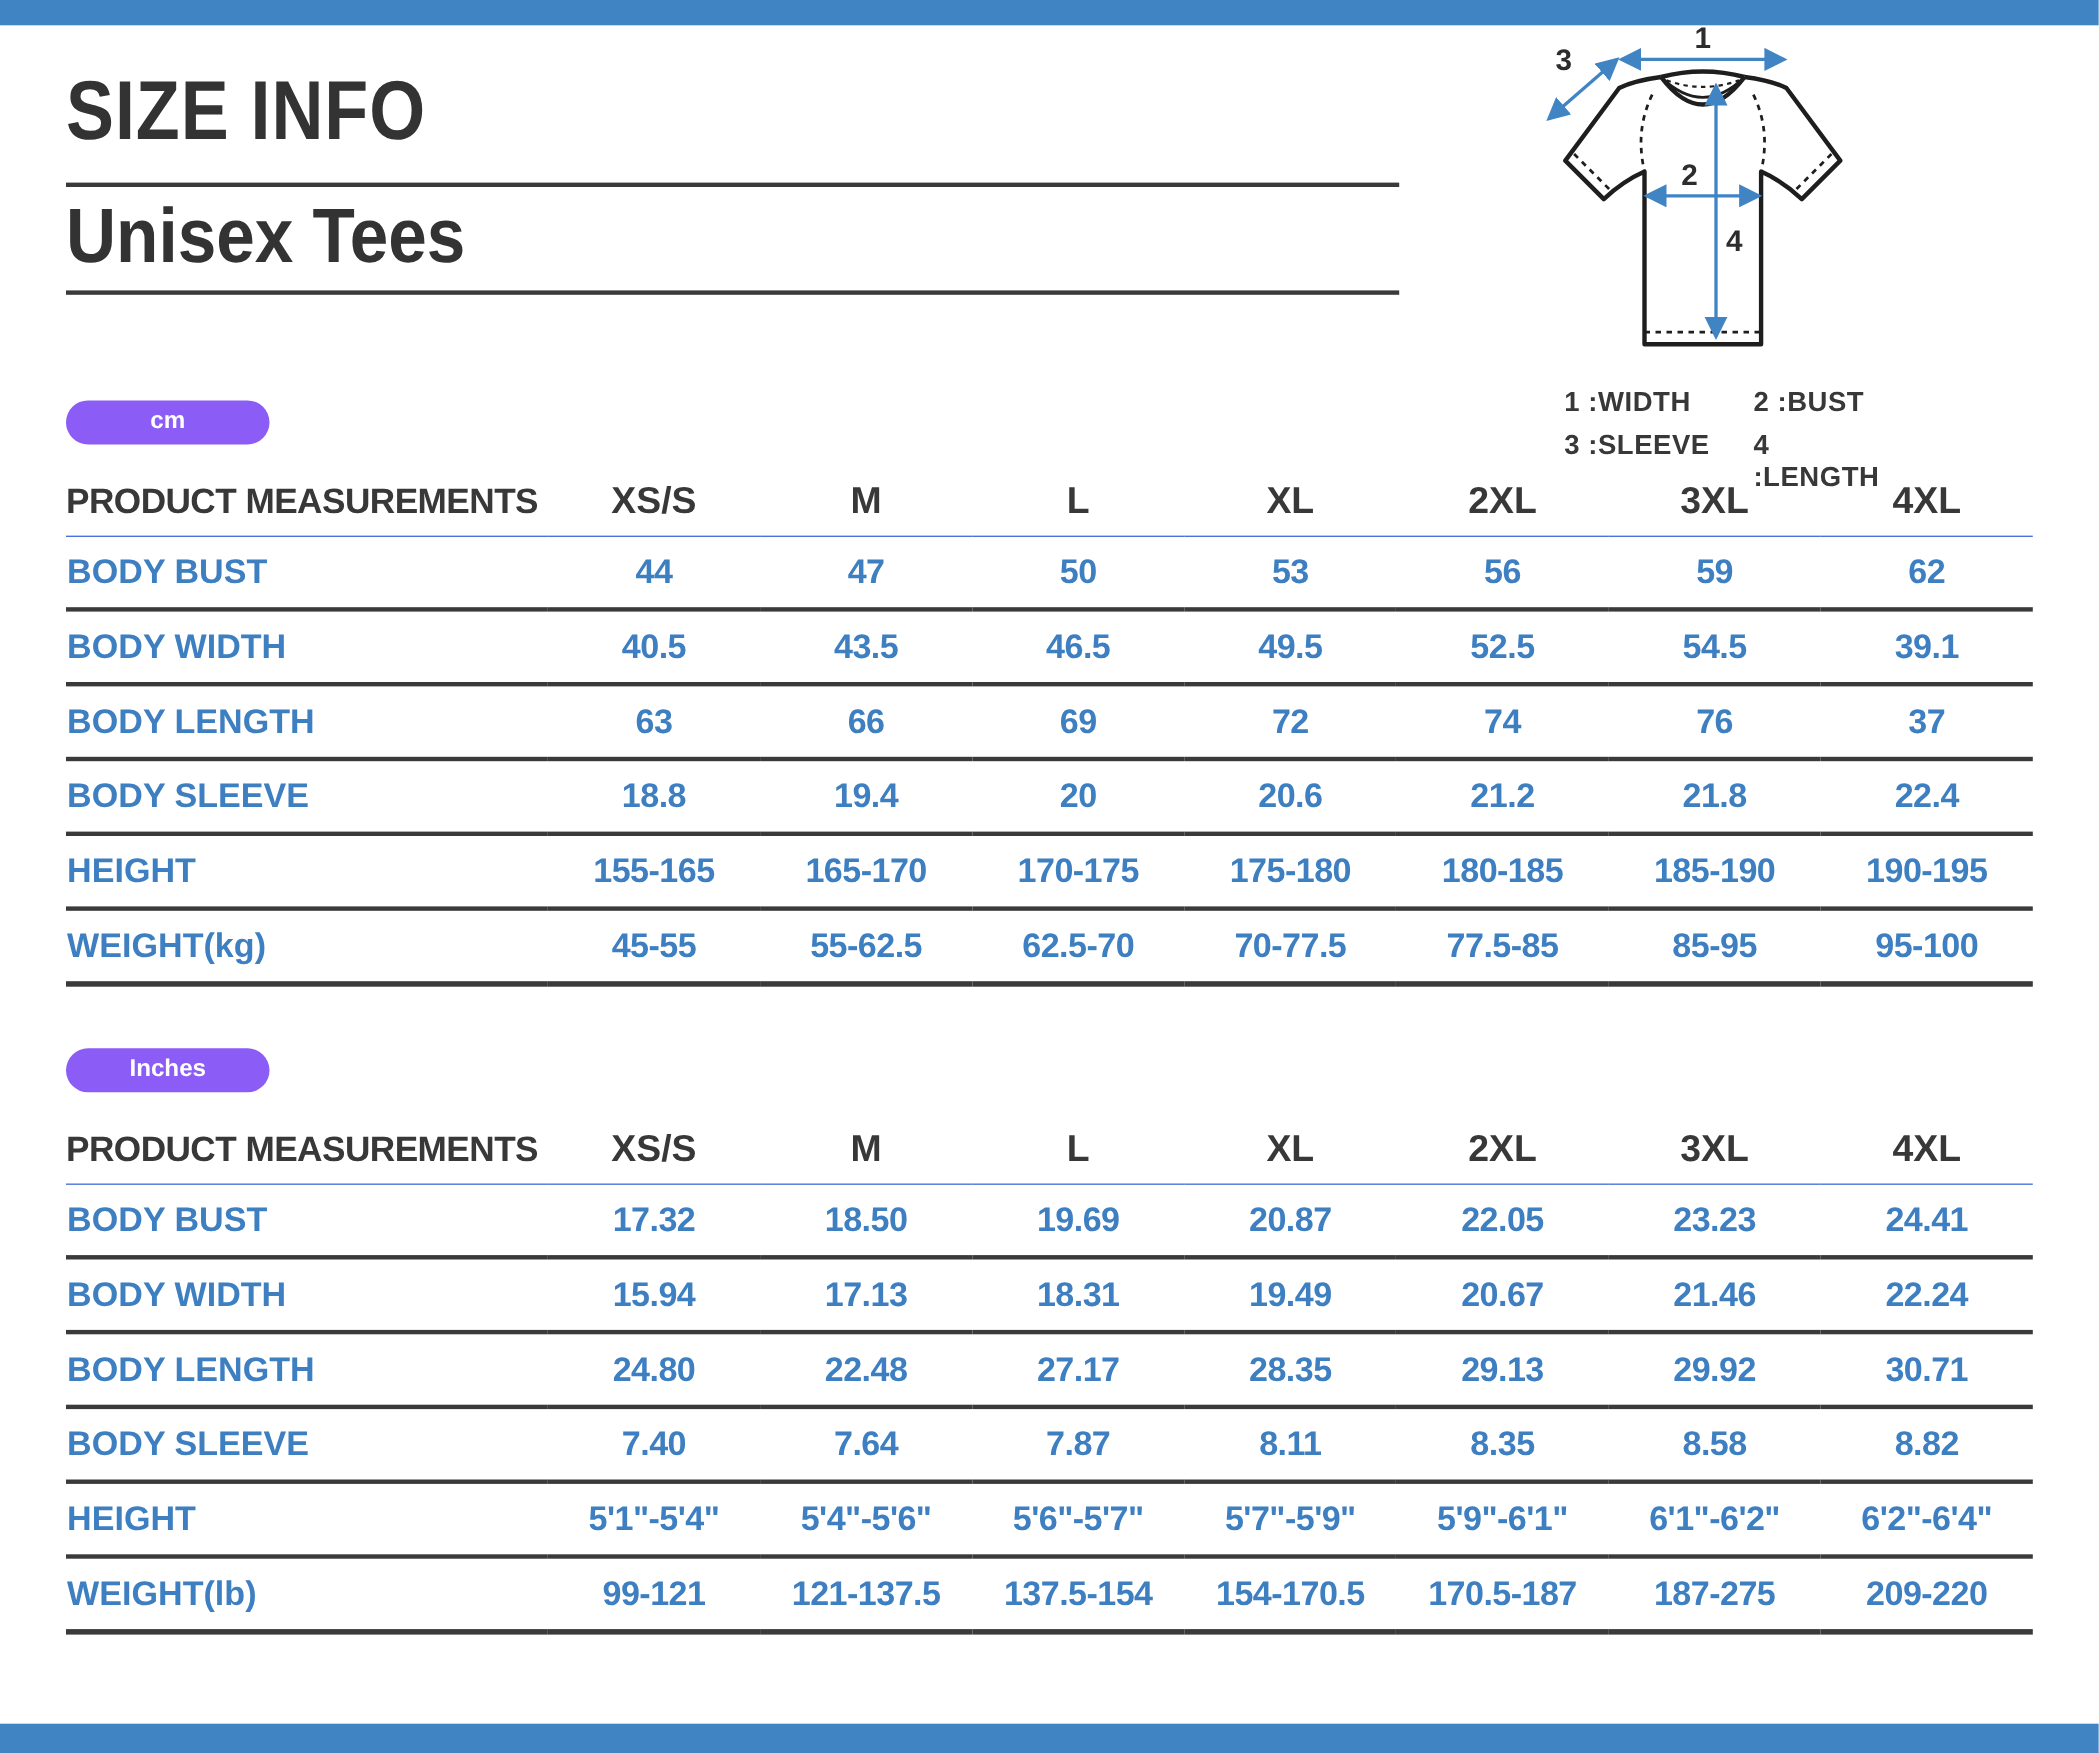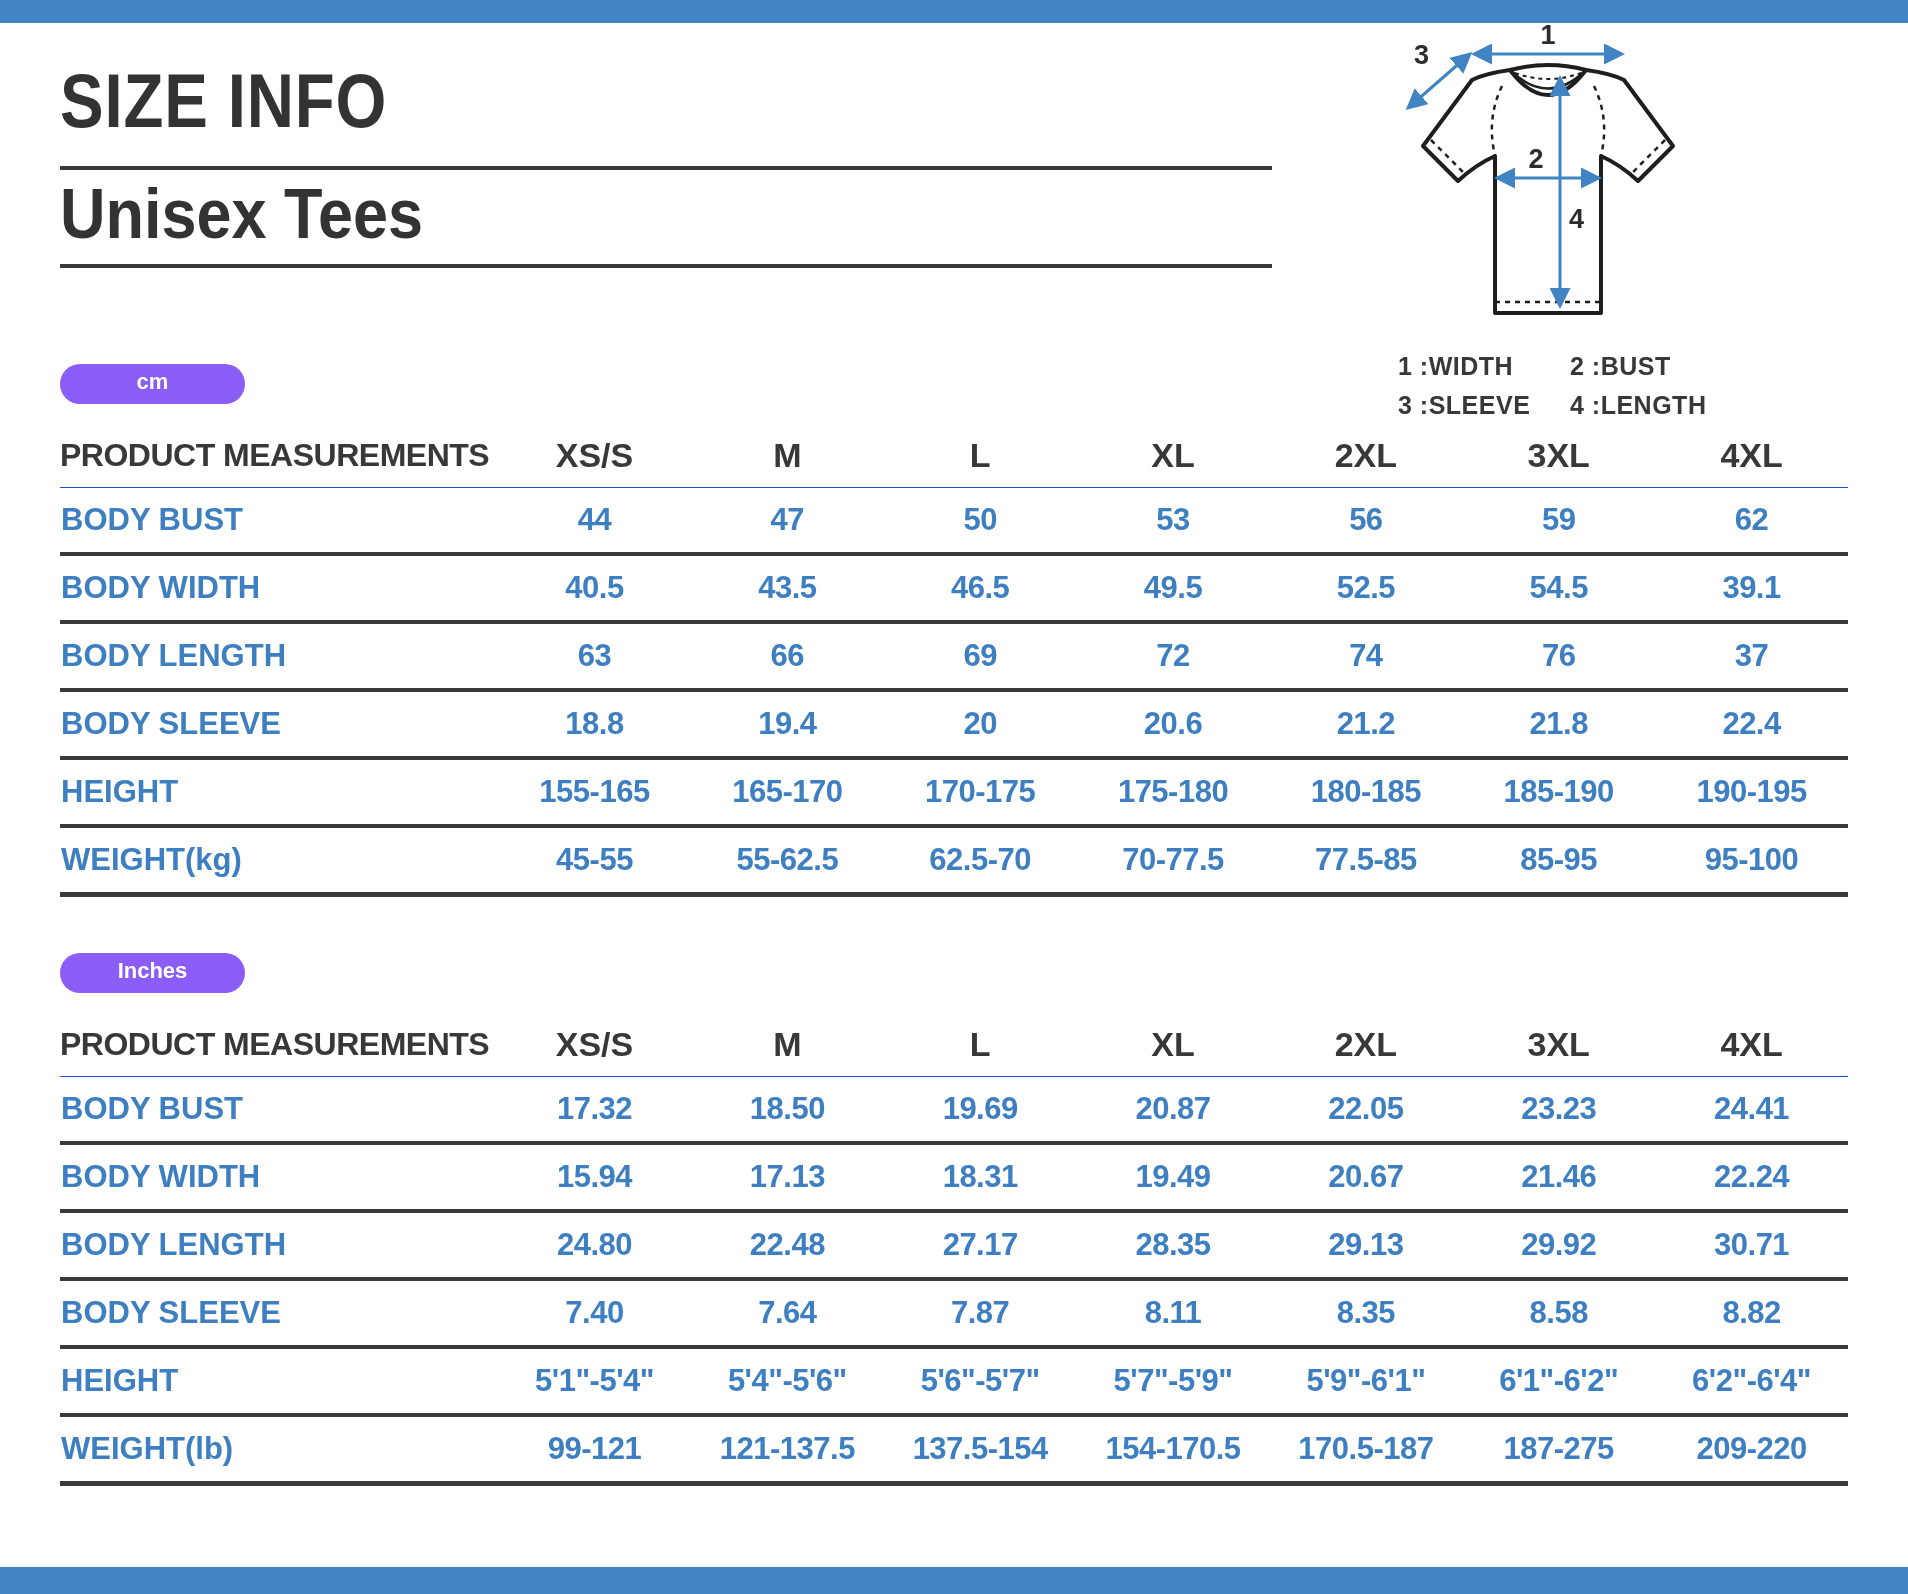--- a/index.html
+++ b/index.html
@@ -11,21 +11,21 @@
 
   .page-title{margin:34px 0 0 0;font-size:76px;font-weight:bold;color:#333333;
     letter-spacing:1px;transform:scaleX(0.86);transform-origin:left;white-space:nowrap;}
   .subtitle-wrap{width:1212px;border-top:4px solid #3a3a3a;border-bottom:4px solid #3a3a3a;
     margin-top:22px;padding:4px 0 10px 0;}
   .page-subtitle{margin:0;font-size:70px;font-weight:bold;color:#333333;
     transform:scaleX(0.9);transform-origin:left;white-space:nowrap;}
 
   .diagram{position:absolute;top:16px;left:1398px;width:322px;}
   .diagram svg{display:block;}
-  .legend{margin-top:6px;margin-left:0;display:grid;grid-template-columns:172px auto;
+  .legend{margin-top:6px;margin-left:24px;display:grid;grid-template-columns:172px auto;
     row-gap:10px;font-size:25px;font-weight:bold;color:#383838;letter-spacing:0.5px;}
 
   .unit-badge{display:inline-block;min-width:185px;text-align:center;background:#8b5cf6;
     color:#ffffff;font-size:22px;font-weight:bold;border-radius:24px;padding:5px 0 9px 0;}
   .badge-cm{margin-top:96px;}
   .badge-inches{margin-top:56px;}
 
   table.size-table{width:100%;border-collapse:collapse;margin-top:26px;table-layout:fixed;}
   table.size-table col.c-label{width:24.5%;}
   table.size-table col.c-size{width:10.785%;}

